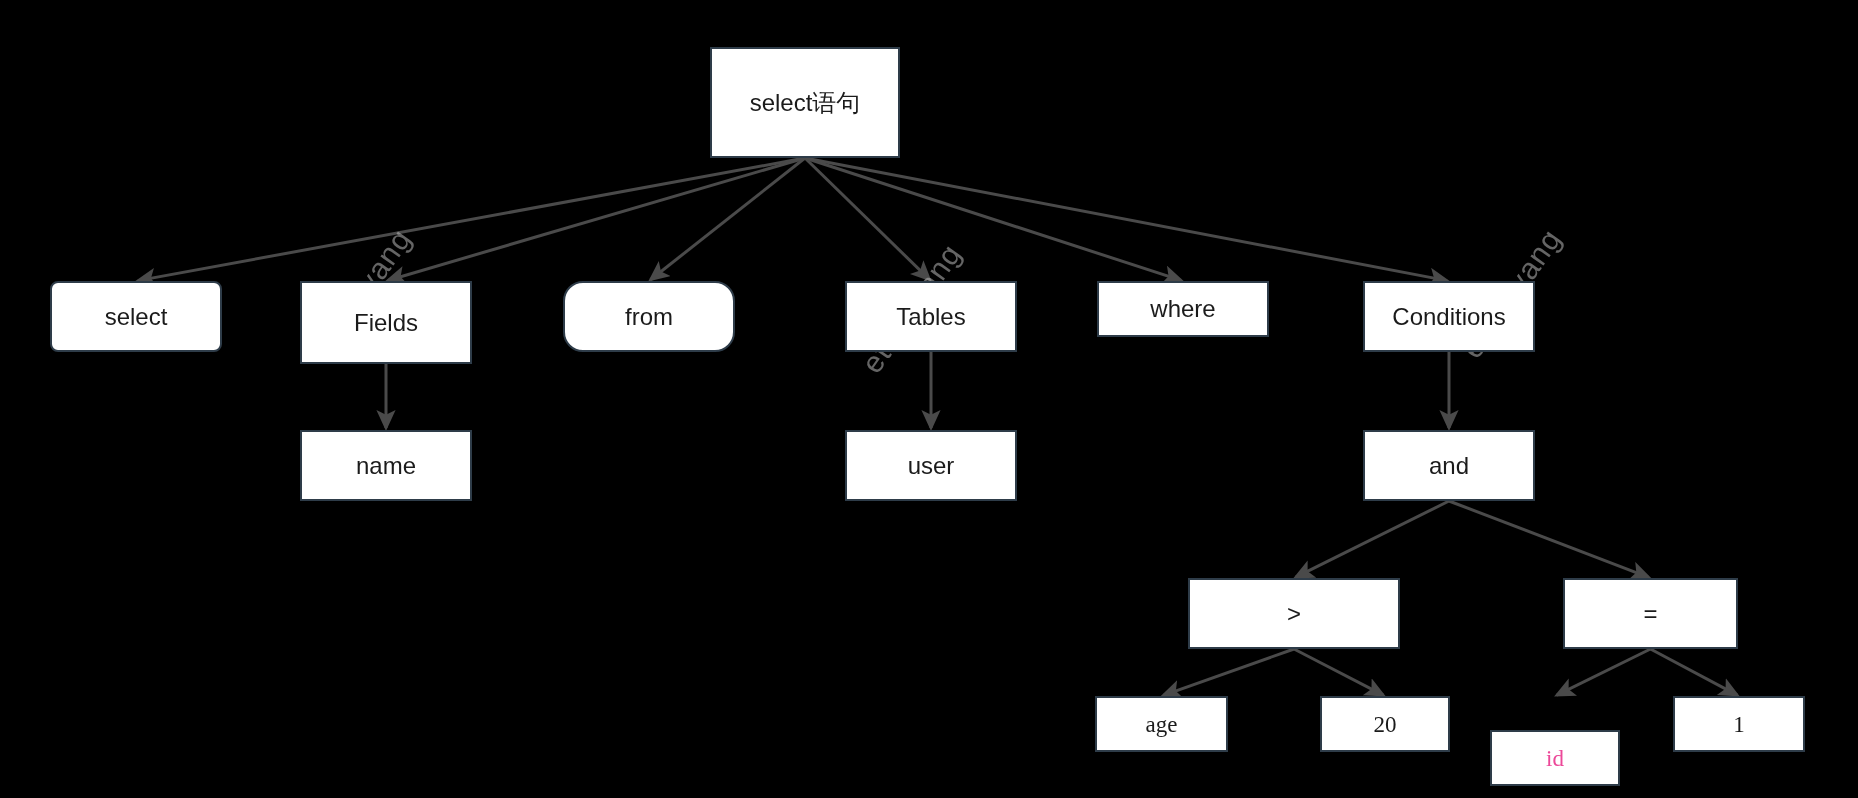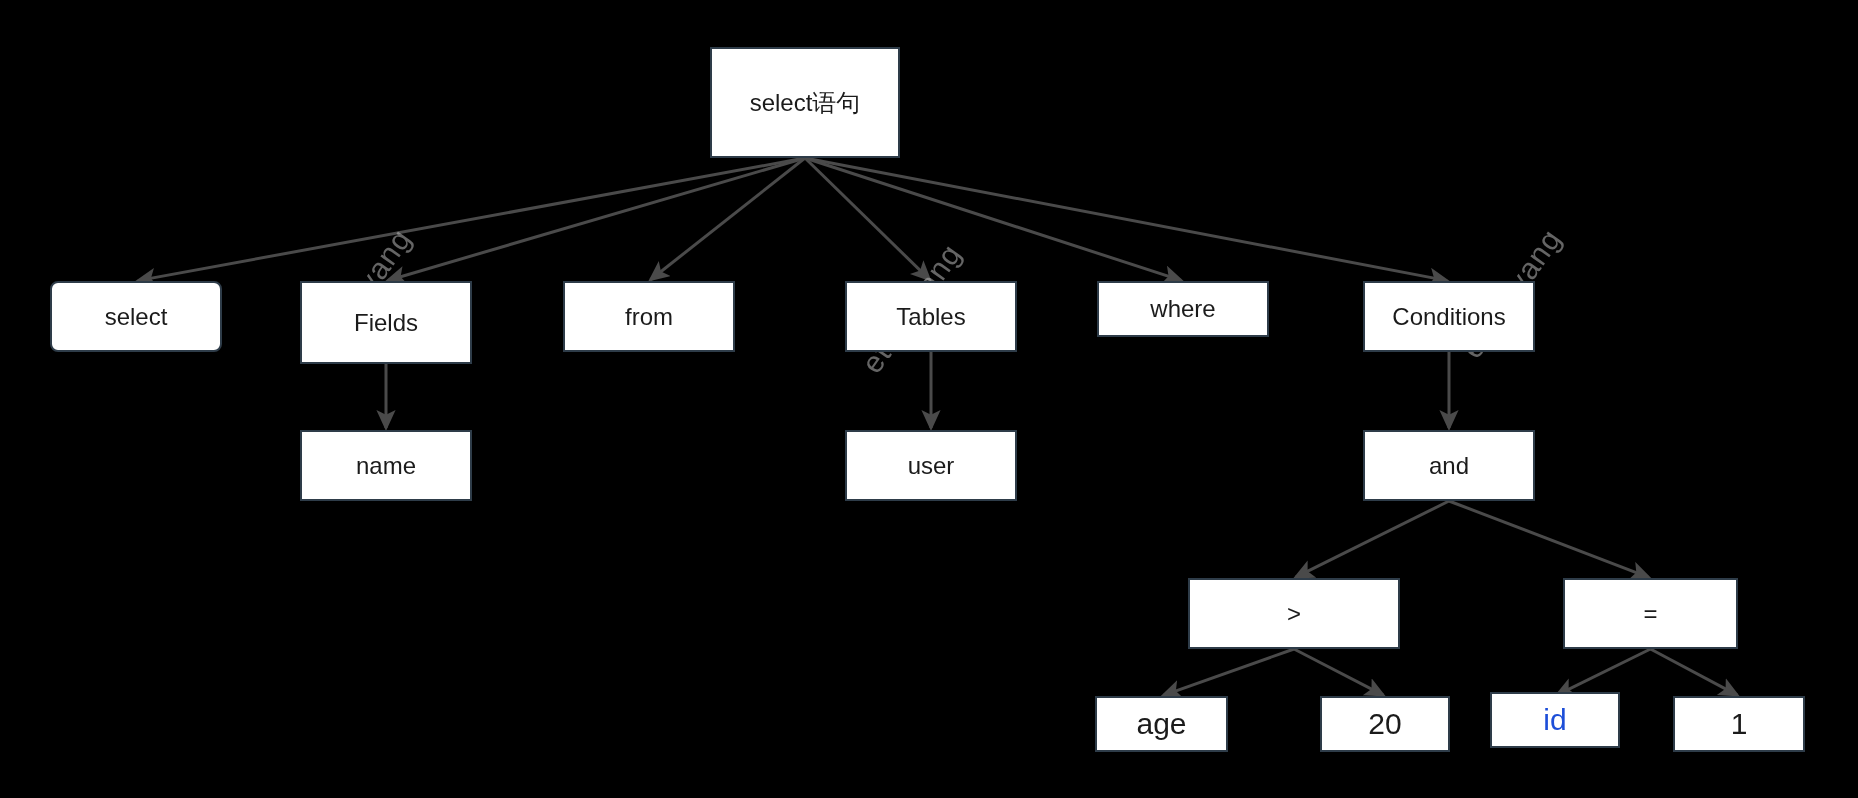--- a/index.html
+++ b/index.html
@@ -52,21 +52,22 @@
     display: flex;
     align-items: center;
     justify-content: center;
     color: #1b1b1b;
     font-size: 24px;
     font-family: "Liberation Sans", "DejaVu Sans", sans-serif;
     line-height: 1;
     z-index: 3;
   }
   .node.small {
-    font-size: 30px;
+    font-size: 23px;
+    font-family: Liberation Serif, serif;
   }
 </style>
 </head>
 <body>
 
 <div id="canvas">
 
   <svg id="edges" viewBox="0 0 1858 798" xmlns="http://www.w3.org/2000/svg">
     <defs>
       <marker id="arrowhead" markerWidth="7" markerHeight="7" refX="6" refY="3.2" orient="auto" markerUnits="strokeWidth">
@@ -101,21 +102,21 @@
   <div id="nodes">
       <div class="node" style="left: 710px; top: 47px; width: 190px; height: 111px; background: rgb(255, 255, 255); border-color: rgb(46, 60, 73); color: rgb(27, 27, 27);">
         <span>select语句</span>
       </div>
       <div class="node" style="left: 50px; top: 281px; width: 172px; height: 71px; background: rgb(255, 255, 255); border-color: rgb(46, 60, 73); color: rgb(27, 27, 27); border-radius: 8px;">
         <span>select</span>
       </div>
       <div class="node" style="left: 300px; top: 281px; width: 172px; height: 83px; background: rgb(255, 255, 255); border-color: rgb(46, 60, 73); color: rgb(27, 27, 27);">
         <span>Fields</span>
       </div>
-      <div class="node" style="left: 563px; top: 281px; width: 172px; height: 71px; background: rgb(255, 255, 255); border-color: rgb(46, 60, 73); color: rgb(27, 27, 27);">
+      <div class="node" style="left: 563px; top: 281px; width: 172px; height: 71px; background: rgb(255, 255, 255); border-color: rgb(46, 60, 73); color: rgb(27, 27, 27); border-radius: 20px;">
         <span>from</span>
       </div>
       <div class="node" style="left: 845px; top: 281px; width: 172px; height: 71px; background: rgb(255, 255, 255); border-color: rgb(46, 60, 73); color: rgb(27, 27, 27);">
         <span>Tables</span>
       </div>
       <div class="node" style="left: 1097px; top: 281px; width: 172px; height: 56px; background: rgb(255, 255, 255); border-color: rgb(46, 60, 73); color: rgb(27, 27, 27);">
         <span>where</span>
       </div>
       <div class="node" style="left: 1363px; top: 281px; width: 172px; height: 71px; background: rgb(255, 255, 255); border-color: rgb(46, 60, 73); color: rgb(27, 27, 27);">
         <span>Conditions</span>
@@ -134,21 +135,21 @@
       </div>
       <div class="node" style="left: 1563px; top: 578px; width: 175px; height: 71px; background: rgb(255, 255, 255); border-color: rgb(46, 60, 73); color: rgb(27, 27, 27);">
         <span>=</span>
       </div>
       <div class="node small" style="left: 1095px; top: 696px; width: 133px; height: 56px; background: rgb(255, 255, 255); border-color: rgb(46, 60, 73); color: rgb(27, 27, 27);">
         <span>age</span>
       </div>
       <div class="node small" style="left: 1320px; top: 696px; width: 130px; height: 56px; background: rgb(255, 255, 255); border-color: rgb(46, 60, 73); color: rgb(27, 27, 27); text-align: center;">
         <span>20</span>
       </div>
-      <div class="node small" style="left: 1490px; top: 692px; width: 130px; height: 56px; background: rgb(255, 255, 255); border-color: rgb(46, 60, 73); color: #1d4ed8;">
+      <div class="node small" style="left: 1490px; top: 730px; width: 130px; height: 56px; background: rgb(255, 255, 255); border-color: rgb(46, 60, 73); color: #ec4899;">
         <span>id</span>
       </div>
       <div class="node small" style="left: 1673px; top: 696px; width: 132px; height: 56px; background: rgb(255, 255, 255); border-color: rgb(46, 60, 73); color: rgb(27, 27, 27);">
         <span>1</span>
       </div>
     </div>
 
 </div>
 
 </body></html>

